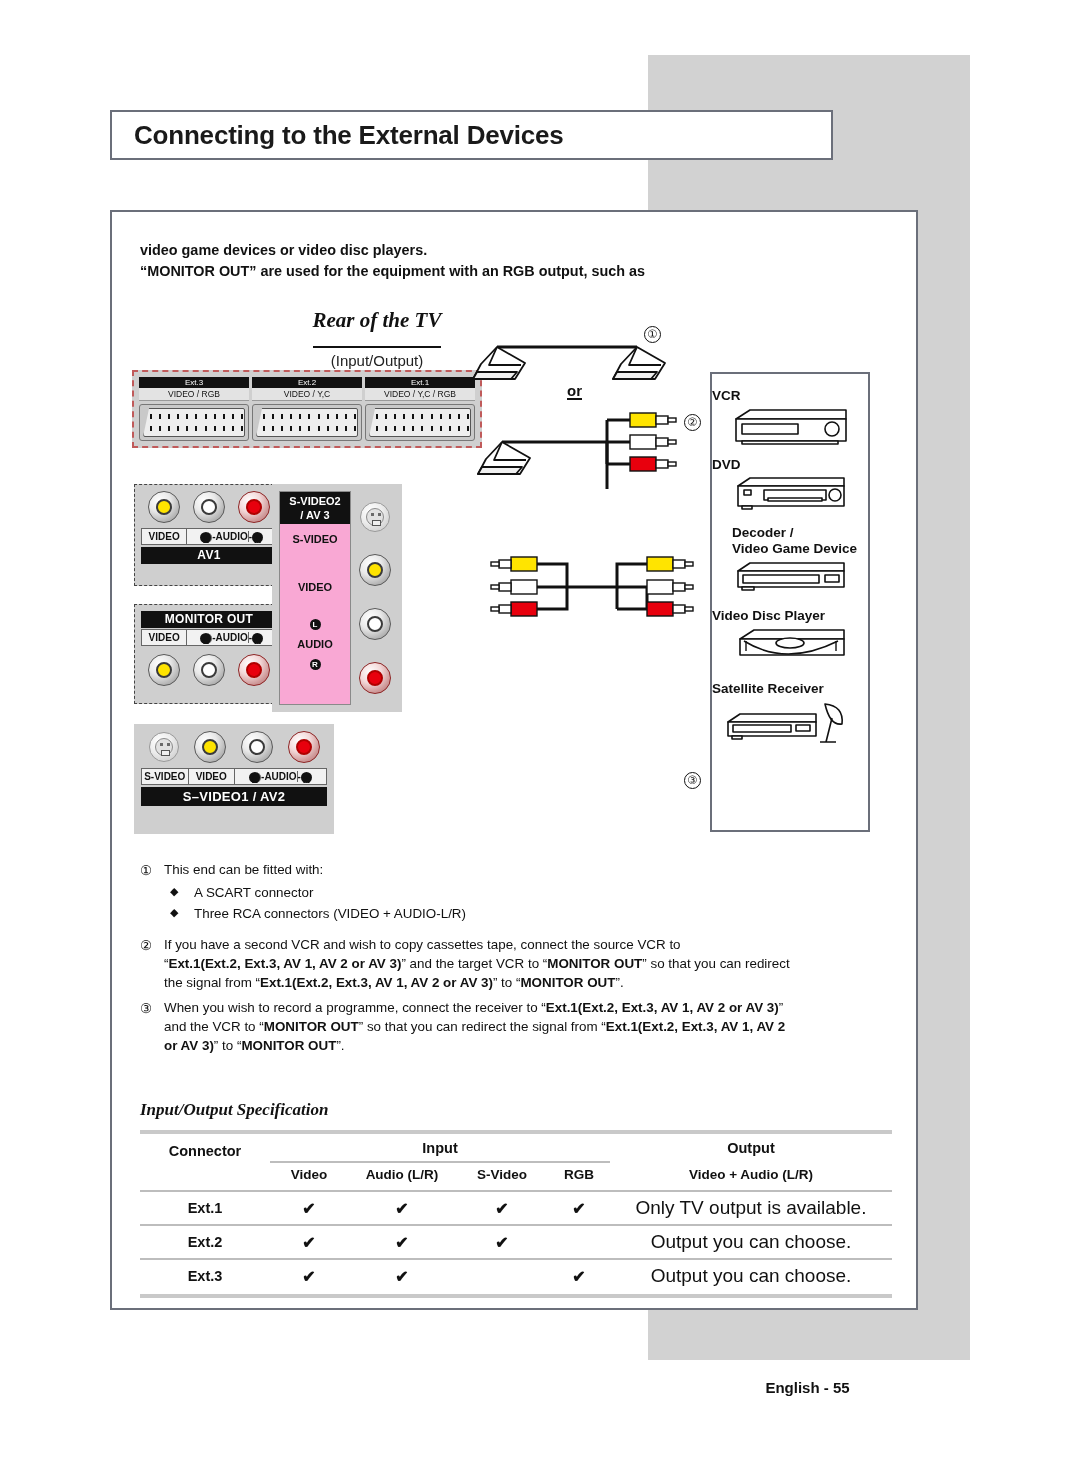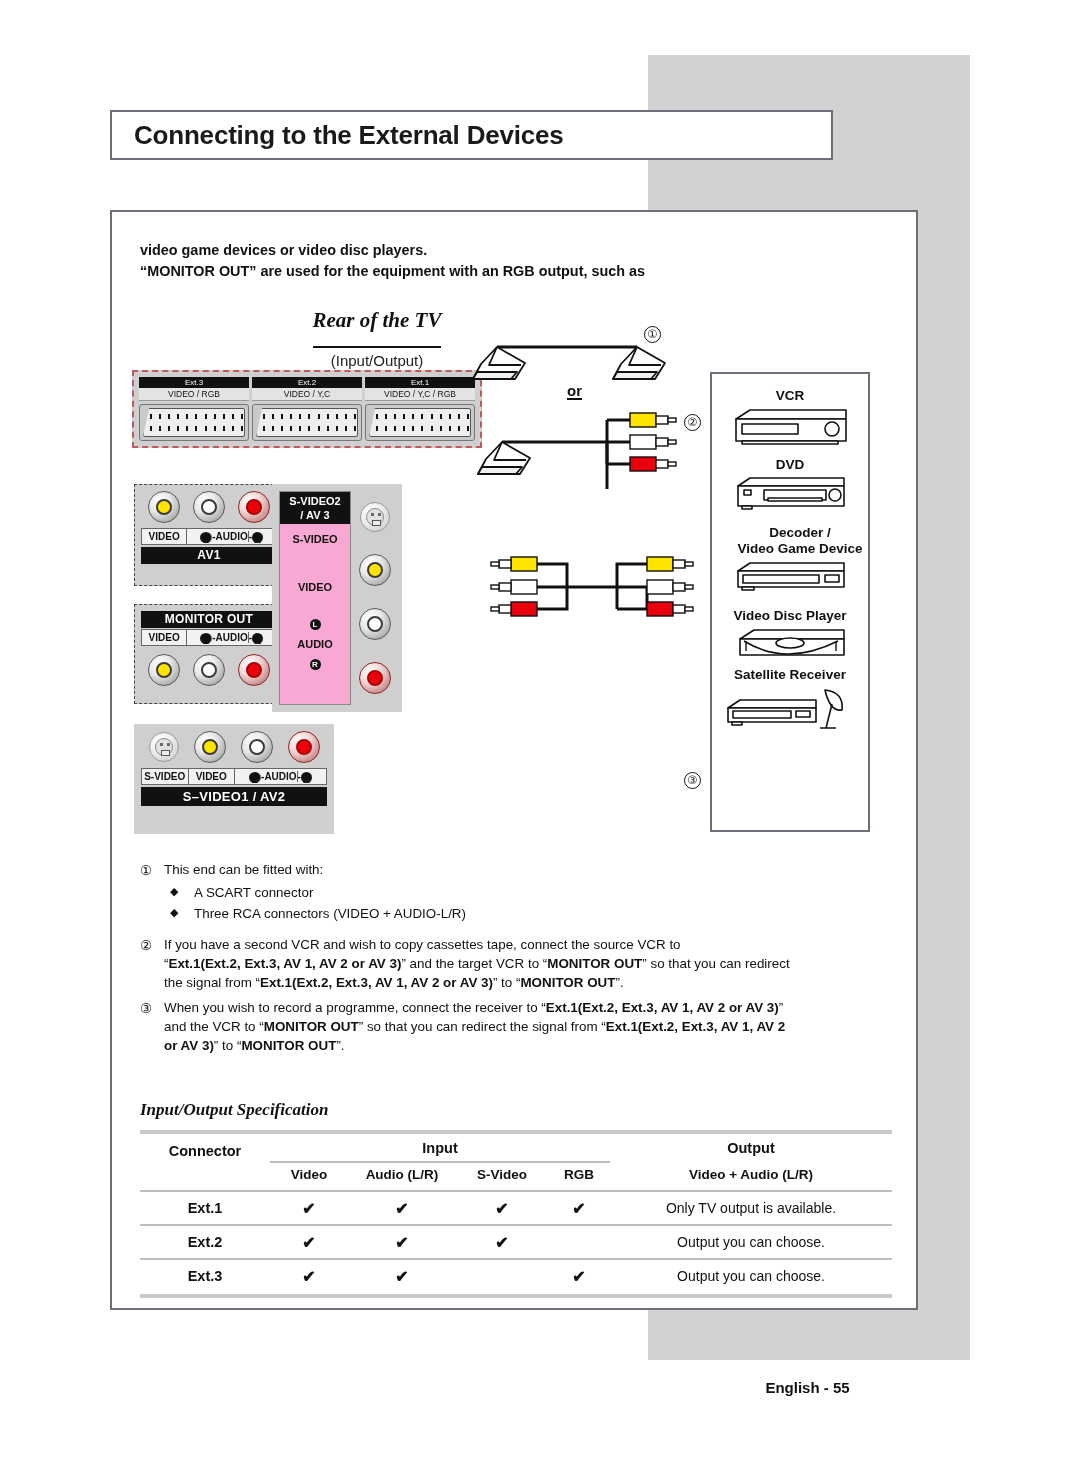--- a/index.html
+++ b/index.html
@@ -142,21 +142,21 @@
   .cables{position:absolute;left:355px;top:105px;width:250px;height:330px;}
   .or-lab{position:absolute;left:455px;top:172px;font-size:15px;font-weight:bold;
      color:#111;border-bottom:2px solid #111;line-height:14px;}
   .mark1{position:absolute;left:532px;top:112px;}
 
   
   .devbox{
     position:absolute;left:598px;top:160px;width:160px;height:460px;
     border:2px solid #6b6f7a;background:#fff;box-sizing:border-box;
   }
-  .devname{text-align:center;font-size:13.5px;font-weight:bold;color:#111;line-height:1.15;}
+  .devname{text-align:left;font-size:13.5px;font-weight:bold;color:#111;line-height:1.15;}
 
   
   .notes{position:absolute;left:28px;top:648px;width:760px;font-size:13.4px;color:#111;line-height:1.42;}
   .note{display:flex;margin-bottom:3px;}
   .note .n{width:24px;flex:none;padding-top:1px;}
   .note .tx{flex:1;}
   .bullets{margin:2px 0 10px 30px;}
   .bul{display:flex;line-height:1.55;}
   .bul .d{width:24px;flex:none;font-size:11px;}
   .notes b{font-weight:bold;}
@@ -168,21 +168,21 @@
     font-size:17px;color:#111;
   }
   .spec{position:absolute;left:28px;top:918px;width:752px;}
   .rule-thick{height:4px;background:#c9c9c9;width:100%;}
   .rule-thin{height:2px;background:#bdbdbd;width:100%;}
   table.spec-t{border-collapse:collapse;width:100%;}
   table.spec-t td,table.spec-t th{padding:0;}
   .cn{width:130px;text-align:center;font-size:14.5px;font-weight:bold;color:#111;}
   .hcell{text-align:center;font-size:14.5px;font-weight:bold;color:#111;}
   .scell{text-align:center;font-size:13.5px;font-weight:bold;color:#111;}
-  .ocell{text-align:center;font-size:14px;color:#111;}
+  .ocell{text-align:center;font-size:19px;color:#111;}
   .chk{text-align:center;font-size:16px;font-weight:bold;color:#111;}
   .rowh{height:32px;}
 
   
   .footer{
     position:absolute;left:720px;top:1372px;width:175px;height:30px;background:#fff;
     display:flex;align-items:center;justify-content:center;
     font-size:15px;font-weight:bold;color:#111;
   }
 </style>
@@ -561,21 +561,21 @@
         <svg width="125" height="40" viewBox="0 0 125 40" style="display:block;margin:3px auto 0;">
           <g fill="#fff" stroke="#111" stroke-width="1.6" stroke-linejoin="round">
             <path d="M12 12 L26 3 L116 3 L116 12 Z"></path>
             <rect x="12" y="12" width="104" height="16"></rect>
             <path d="M16 14 Q58 40 110 14" fill="#fff"></path>
             <ellipse cx="62" cy="16" rx="14" ry="5"></ellipse>
             <path d="M18 14 L18 24 M108 14 L108 24" stroke-width="1.4"></path>
           </g>
         </svg>
 
-        <div class="devname" style="">Satellite Receiver</div>
+        <div class="devname" style="margin-top:14px;">Satellite Receiver</div>
         <svg width="140" height="48" viewBox="0 0 140 48" style="display:block;margin:2px auto 0;">
           <g fill="#fff" stroke="#111" stroke-width="1.6" stroke-linejoin="round">
             <path d="M105 6 Q124 8 122 26 Q110 28 105 6 Z"></path>
             <path d="M112 20 L106 44 M100 44 L116 44" fill="none"></path>
             <path d="M8 24 L20 16 L96 16 L96 24 Z"></path>
             <rect x="8" y="24" width="88" height="14"></rect>
             <rect x="13" y="27" width="58" height="7"></rect>
             <rect x="76" y="27" width="14" height="6"></rect>
             <rect x="12" y="38" width="10" height="3"></rect>
           </g>

